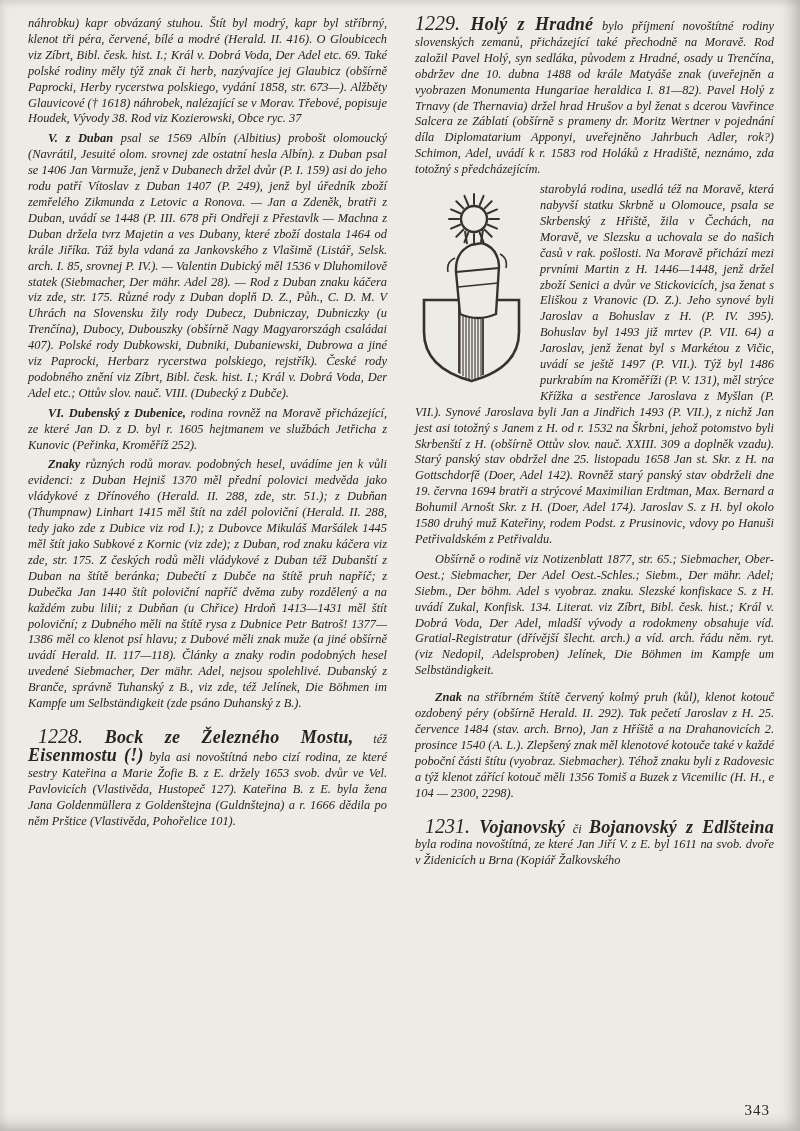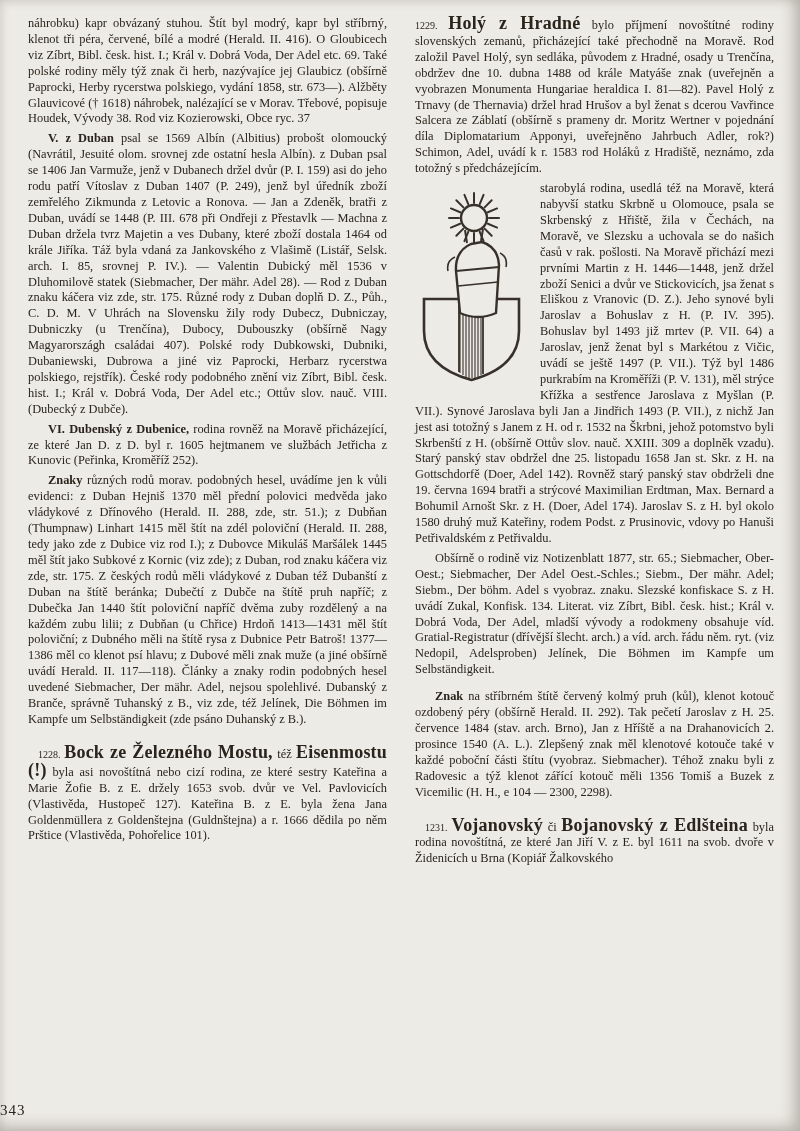--- a/index.html
+++ b/index.html
@@ -8,33 +8,33 @@
     width:800px; height:1131px; box-sizing:border-box;
     background:#edebe5;
     box-shadow: inset -7px -5px 14px rgba(70,62,50,.28), inset 2px 2px 8px rgba(70,62,50,.10);
     padding:16px 26px 0 28px;
     font-family:"Liberation Serif","DejaVu Serif",serif;
     color:#2a241c;
     position:relative;
   }
   .columns { display:flex; gap:28px; }
   .col { flex:1 1 0; min-width:0; font-size:12.4px; line-height:15.9px; text-align:justify; }
-  .col p { margin:4px 0 0; }
+  .col p { margin:4px 0 0;font-style:italic; }
   .col p:first-child { margin-top:0; }
   .para.indent { text-indent:20px; }
   .para.gap { margin-top:11px; }
   .para.entry { margin-top:17px; text-indent:10px; }
   .para.headline { text-align-last:justify; }
   .run-b { font-weight:bold; }
-  .run-big { font-size:10px; }
+  .run-big { font-size:20px; }
   .run-bigb { font-size:18px; font-weight:bold; letter-spacing:.2px; }
   .arms { float:left; width:113px; height:201px; margin:4px 12px 2px 0; }
   .page-number {
     position:absolute; left:0; right:30px; bottom:12px;
-    text-align:left; font-size:15px; letter-spacing:1px;
+    text-align:right; font-size:15px; letter-spacing:1px;
   }
 </style>
 </head>
 <body>
 
 <div class="page">
   <div class="columns">
     <div class="col" id="col-left">
         <p class="para"><span>náhrobku) kapr obvázaný stuhou. Štít byl modrý, kapr byl stříbrný, klenot tři péra, červené, bílé a modré (Herald. II. 416). O Gloubicech viz Zíbrt, Bibl. česk. hist. I.; Král v. Dobrá Voda, Der Adel etc. 69. Také polské rodiny měly týž znak či herb, nazývajíce jej Glaubicz (obšírně Paprocki, Herby rycerstwa polskiego, vydání 1858, str. 673—). Alžběty Glauvicové († 1618) náhrobek, nalézající se v Morav. Třebové, popisuje Houdek, Vývody 38. Rod viz Kozierowski, Obce ryc. 37</span></p>
         <p class="para indent"><span class="run-b">V. z Duban</span><span> psal se 1569 Albín (Albitius) probošt olomoucký (Navrátil, Jesuité olom. srovnej zde ostatní hesla Albín). z Duban psal se 1406 Jan Varmuže, jenž v Dubanech držel dvůr (P. I. 159) asi do jeho rodu patří Vítoslav z Duban 1407 (P. 249), jenž byl úředník zboží zemřelého Zikmunda z Letovic a Ronova. — Jan a Zdeněk, bratři z Duban, uvádí se 1448 (P. III. 678 při Ondřeji z Přestavlk — Machna z Duban držela tvrz Majetin a ves Dubany, které zboží dostala 1464 od krále Jiříka. Táž byla vdaná za Jankovského z Vlašimě (Listář, Selsk. arch. I. 85, srovnej P. IV.). — Valentin Dubický měl 1536 v Dluhomilově statek (Siebmacher, Der mähr. Adel 28). — Rod z Duban znaku káčera viz zde, str. 175. Různé rody z Duban doplň D. Z., Půh., C. D. M. V Uhrách na Slovensku žily rody Dubecz, Dubniczay, Dubniczky (u Trenčína), Dubocy, Dubouszky (obšírně Nagy Magyarországh családai 407). Polské rody Dubkowski, Dubniki, Dubaniewski, Dubrowa a jiné viz Paprocki, Herbarz rycerstwa polskiego, rejstřík). České rody podobného znění viz Zíbrt, Bibl. česk. hist. I.; Král v. Dobrá Voda, Der Adel etc.; Ottův slov. nauč. VIII. (Dubecký z Dubče).</span></p>

